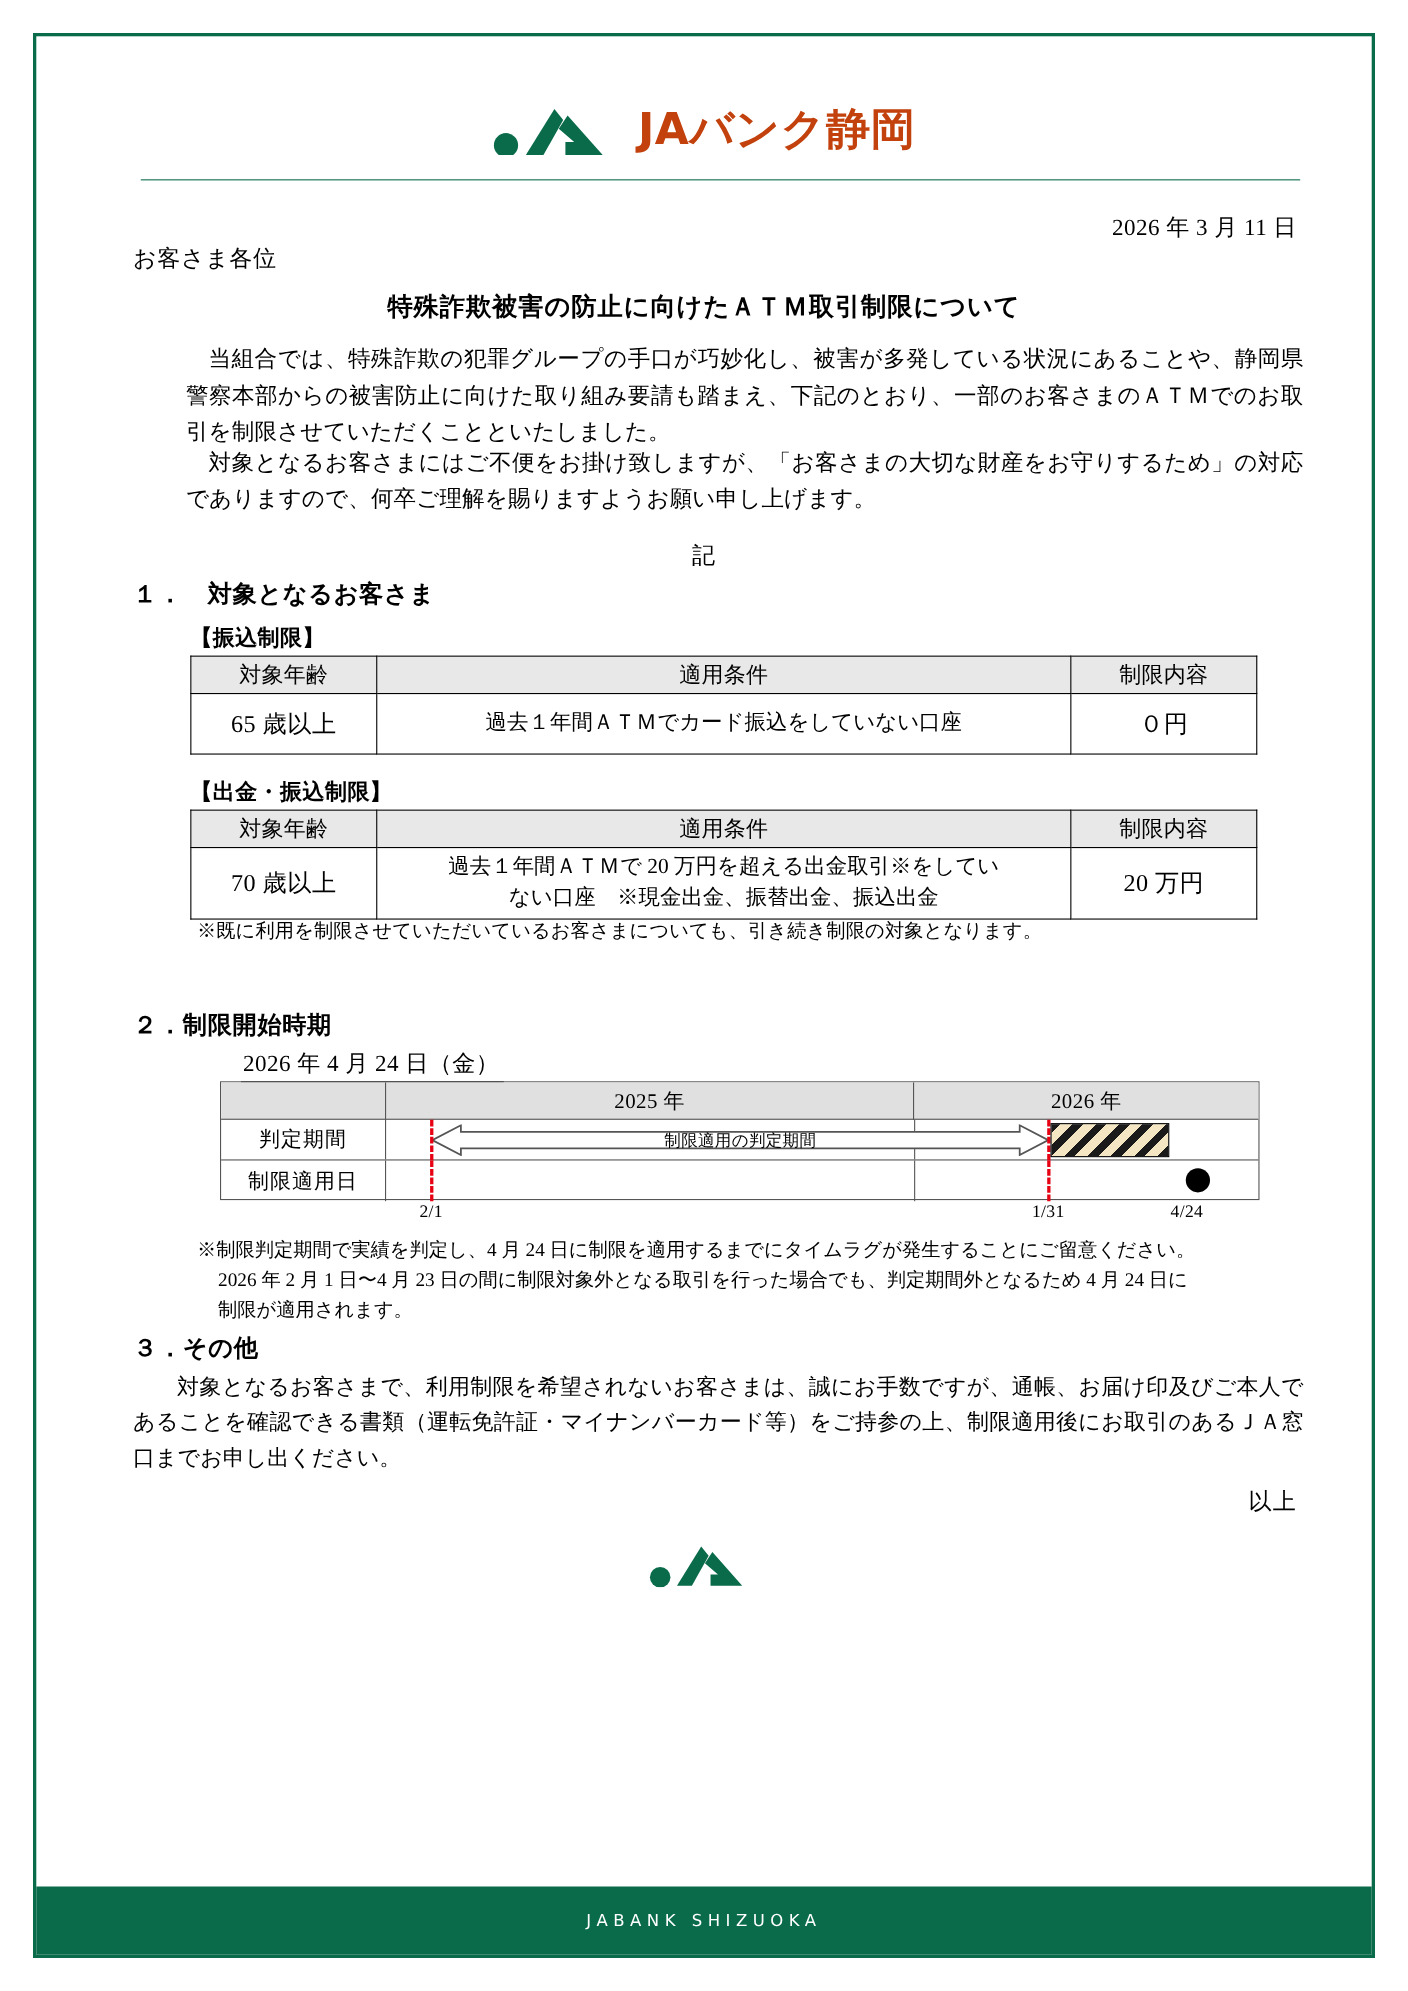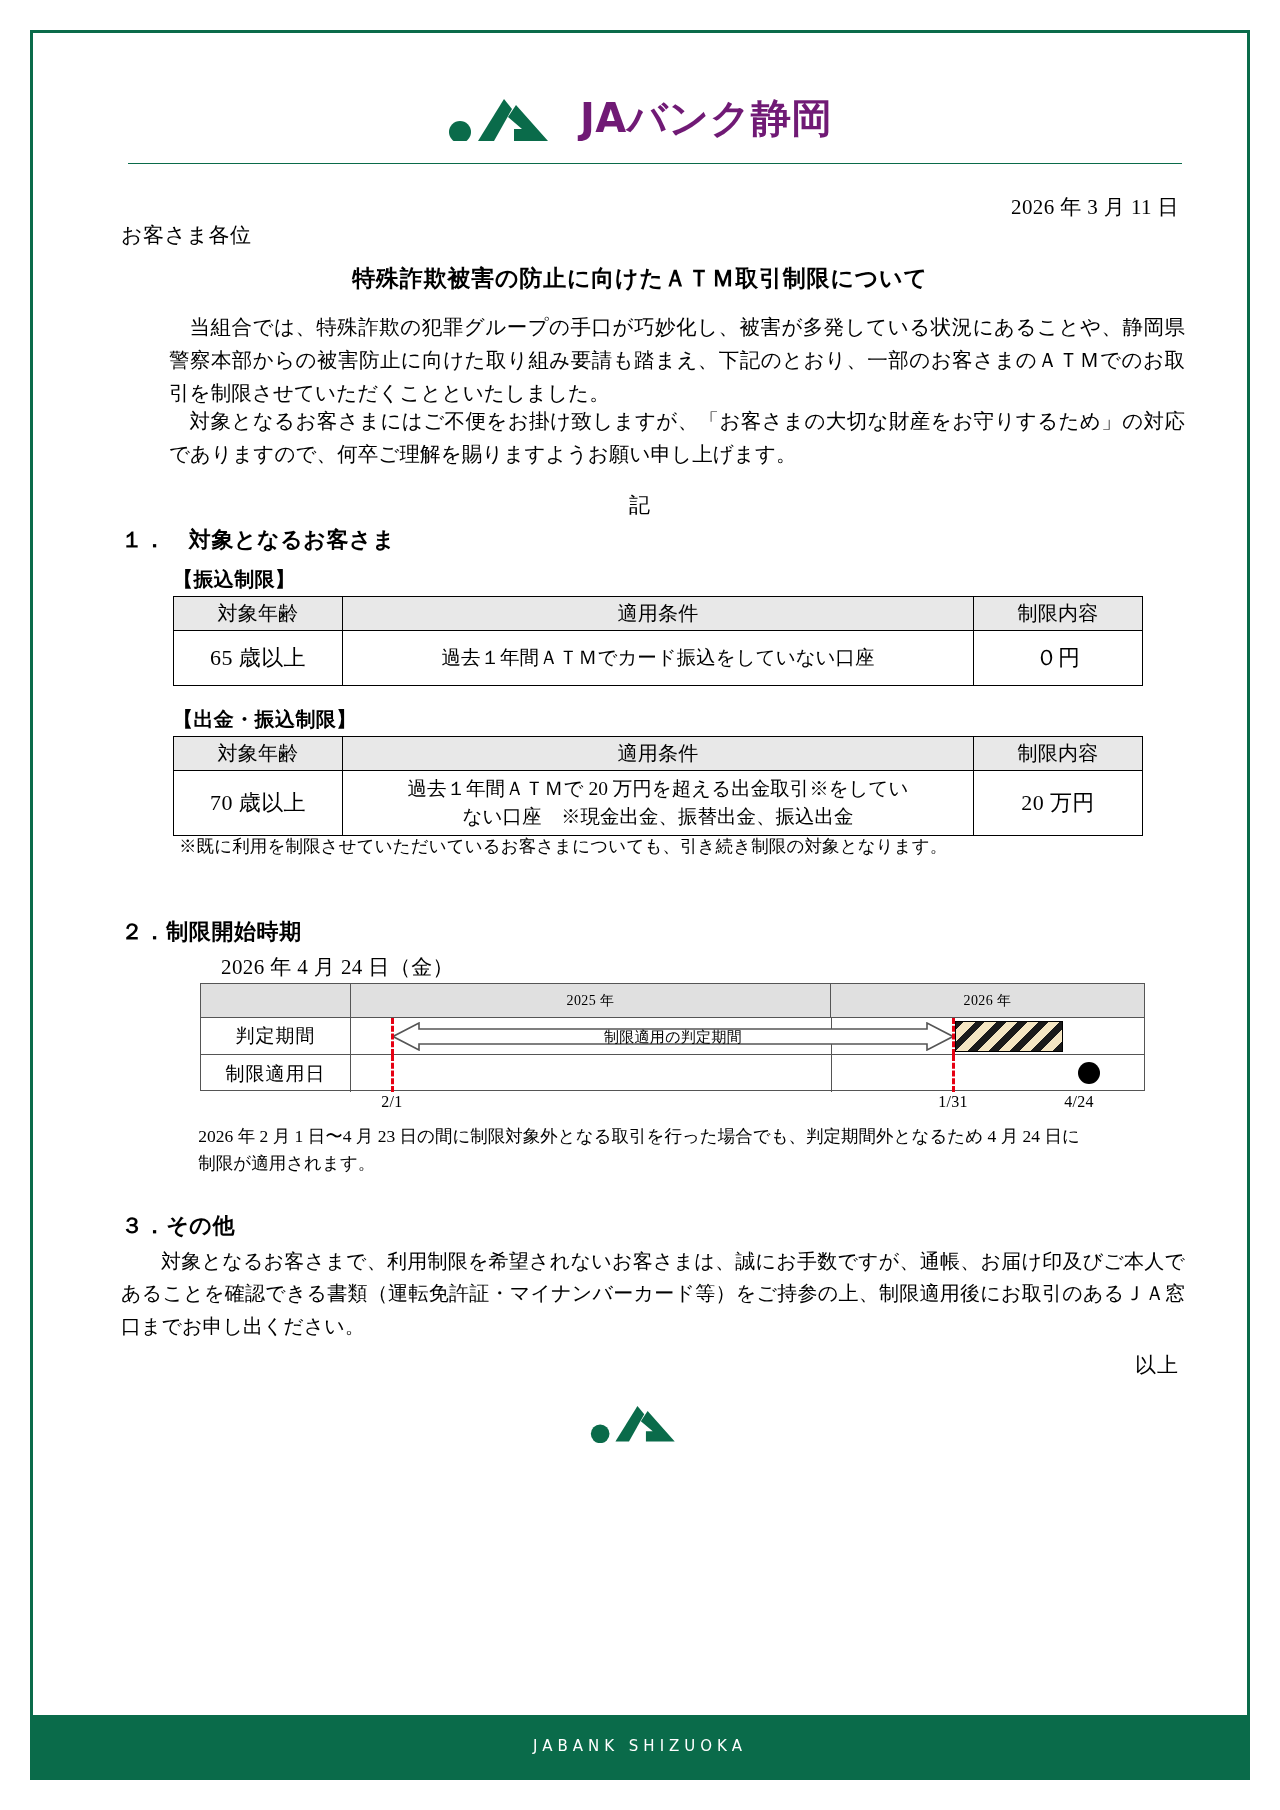--- a/index.html
+++ b/index.html
@@ -20,21 +20,21 @@
   .inner { position:absolute; left:0; top:0; right:0; bottom:0; }
 
   
   .logo-wrap {
     position:absolute; left:0; right:0; top:62px;
     display:flex; justify-content:center; align-items:center; gap:14px;
   }
   .logo-mark { display:block; }
   .logo-text {
     font-family:"DejaVu Sans","Liberation Sans",sans-serif;
-    font-size:40px; font-weight:600; color:#701a75;
+    font-size:40px; font-weight:600; color:#c2410c;
     letter-spacing:0.5px; line-height:1;
   }
   .rule {
     position:absolute; left:95px; right:65px; top:130px;
     border-top:1.5px solid #0a6b4a;
   }
 
   .date-line {
     position:absolute; right:68px; top:160px;
     font-size:21px; letter-spacing:0.4px;
@@ -143,21 +143,21 @@
   }
   .tl-hdr {
     position:absolute; left:0; right:0; top:0; height:34px;
     background:#e0e0e0;
     border-bottom:1.5px solid #555;
     box-sizing:border-box;
   }
   .tl-hdr-cell {
     position:absolute; top:0; height:34px;
     display:flex; align-items:center; justify-content:center;
-    font-size:14px; letter-spacing:0.4px;
+    font-size:19px; letter-spacing:0.4px;
   }
   .tl-hdr-blank { left:0; width:150px; border-right:1.5px solid #555; box-sizing:border-box; }
   .tl-hdr-2025 { left:150px; width:480px; border-right:1.5px solid #555; box-sizing:border-box; }
   .tl-hdr-2026 { left:630px; right:0; }
   .tl-row {
     position:absolute; left:0; right:0; height:37px;
     box-sizing:border-box;
   }
   .tl-row-1 { top:34px; border-bottom:1.5px solid #555; }
   .tl-row-2 { top:71px; }
@@ -352,20 +352,21 @@
     </div>
   </div>
 
   <div class="tl-ticks">
     <span class="tick" style="left:192px;">2/1</span>
     <span class="tick" style="left:753px;">1/31</span>
     <span class="tick" style="left:879px;">4/24</span>
   </div>
 
   <div class="note3">
+    <span>※制限判定期間で実績を判定し、4 月 24 日に制限を適用するまでにタイムラグが発生することにご留意ください。</span>
     <span class="l2">2026 年 2 月 1 日〜4 月 23 日の間に制限対象外となる取引を行った場合でも、判定期間外となるため 4 月 24 日に</span>
     <span class="l3">制限が適用されます。</span>
   </div>
 
   <div class="sec-h sec3">３．その他</div>
   <div class="p3">対象となるお客さまで、利用制限を希望されないお客さまは、誠にお手数ですが、通帳、お届け印及びご本人であることを確認できる書類（運転免許証・マイナンバーカード等）をご持参の上、制限適用後にお取引のあるＪＡ窓口までお申し出ください。</div>
   <div class="closing">以上</div>
 
   <div class="footer-mark">
     <svg width="100" height="42" viewBox="0 0 118 46">

